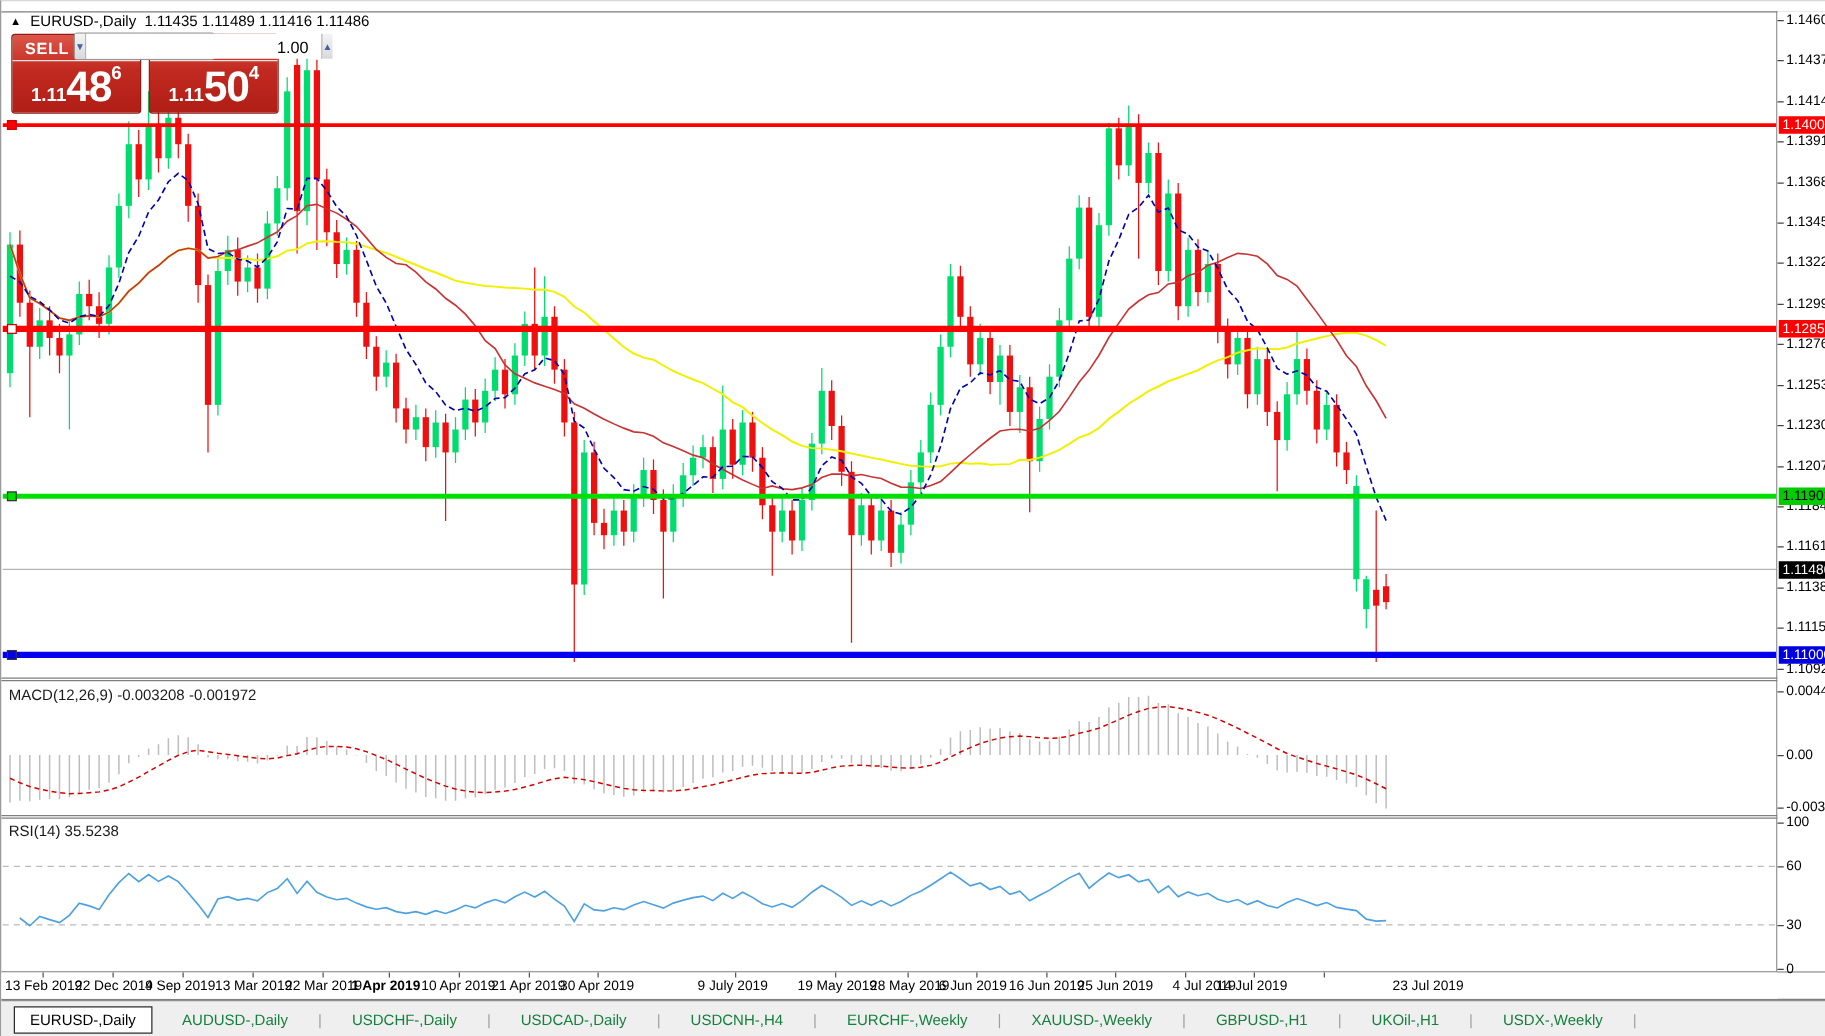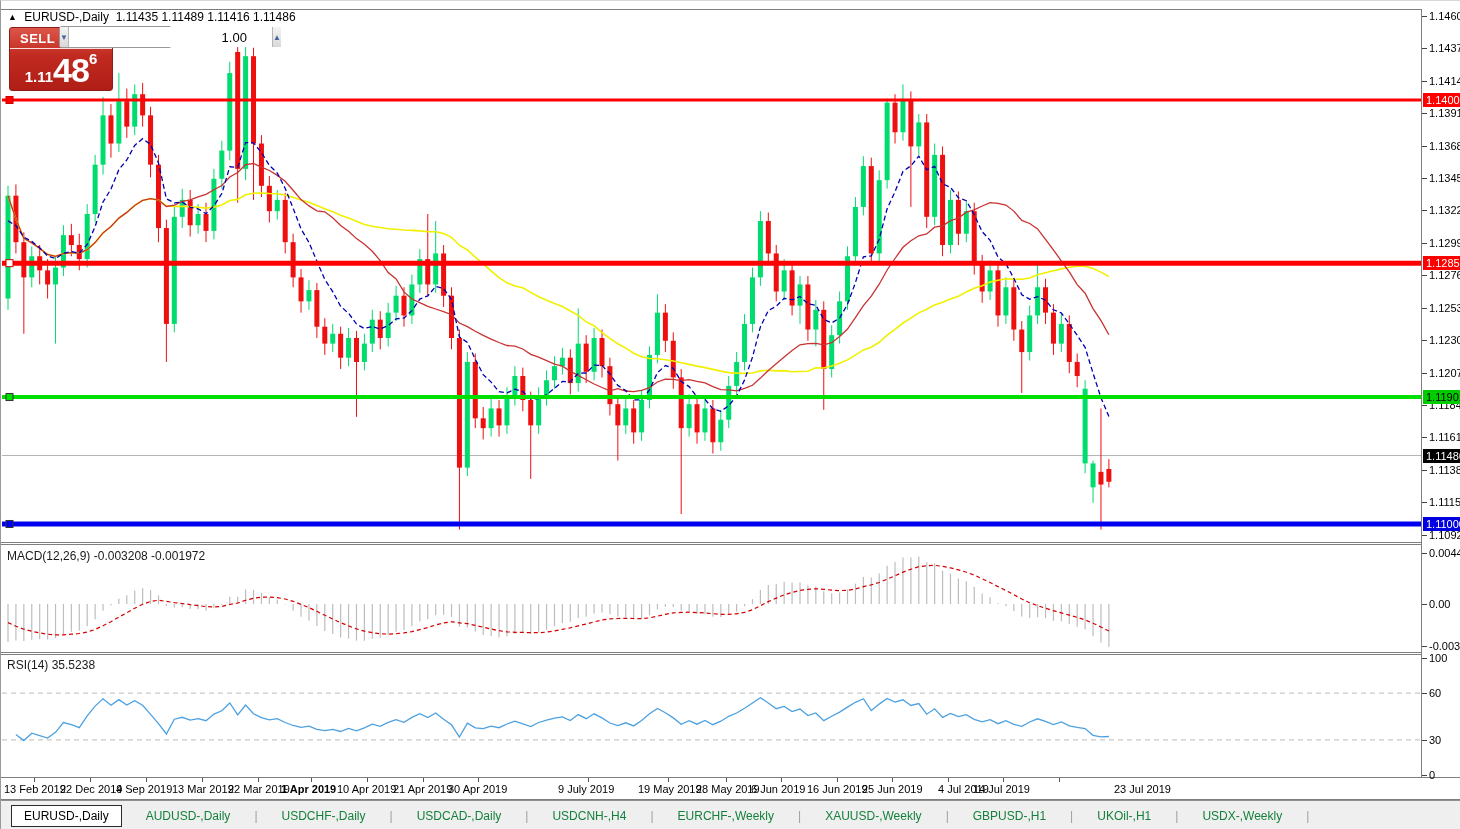--- a/index.html
+++ b/index.html
@@ -31,21 +31,21 @@
   .qp-small{font-size:15px;font-weight:bold;vertical-align:baseline;}
   .qp-big{font-size:34px;font-weight:bold;letter-spacing:-1px;line-height:.9;}
   .qp-sup{font-size:15px;font-weight:bold;vertical-align:18px;}
   #vol-spinner{position:absolute;left:50px;top:-1px;width:113px;height:22px;background:#e7e7e7;
                border:1px solid #979797;border-radius:3px;display:flex;box-sizing:border-box;}
   .spin-btn{width:19px;height:100%;background:linear-gradient(#f4f4f4,#d9d9d9);
             border-right:1px solid #b5b5b5;font-size:8px;color:#44639e;display:flex;
             align-items:center;justify-content:center;cursor:default;}
   .spin-btn.up{border-right:none;border-left:1px solid #b5b5b5;}
   #vol-input{flex:1;border:none;background:#fff;font-size:13px;color:#000;text-align:right;
-             padding-right:25px;font-family:"Liberation Sans",sans-serif;outline:none;}
+             padding-right:10px;font-family:"Liberation Sans",sans-serif;outline:none;}
   
   .ind-label{position:absolute;left:6px;font-size:12px;color:#1a1a1a;white-space:nowrap;}
   
   #date-axis{position:absolute;left:0;top:777px;width:1421px;height:21px;background:#fff;}
   .date-label{position:absolute;top:5px;font-size:11px;color:#000;white-space:nowrap;}
   .date-tick{position:absolute;top:0;width:1px;height:4px;background:#555;}
   
   #tab-bar{position:absolute;left:0;top:799px;width:1460px;height:30px;background:#efefef;
            border-top:1px solid #8f8f8f;display:flex;align-items:center;box-sizing:border-box;}
   .tab{font-size:12px;color:#15803d;padding:4px 24px;white-space:nowrap;cursor:default;}
@@ -622,20 +622,27 @@
   </div>
 
   <div id="trade-panel">
     <div class="quote-block" style="left:0">
       <div class="side-label" style="left:10px">SELL</div>
       <div class="rule"></div>
       <div class="quote-price">
         <span class="qp-small">1.11</span><span class="qp-big">48</span><span class="qp-sup">6</span>
       </div>
     </div>
+    <div class="quote-block" style="left:110px">
+      <div class="side-label" style="right:10px">BUY</div>
+      <div class="rule"></div>
+      <div class="quote-price">
+        <span class="qp-small">1.11</span><span class="qp-big">50</span><span class="qp-sup">4</span>
+      </div>
+    </div>
     <div id="vol-spinner">
       <div class="spin-btn">
         <span>▼</span>
       </div>
       <input id="vol-input" readonly="" value="1.00" style="">
       <div class="spin-btn up">
         <span>▲</span>
       </div>
     </div>
   </div>

